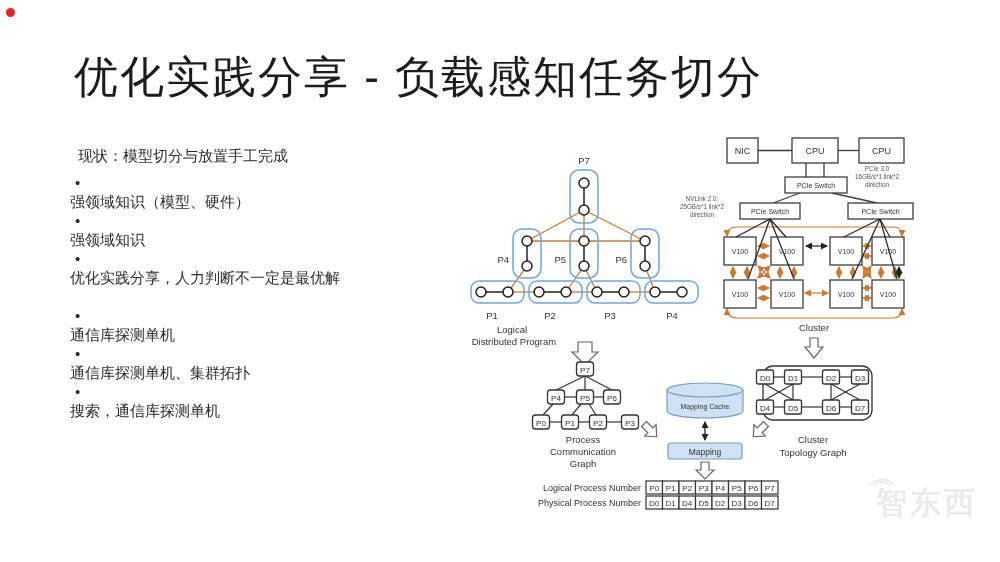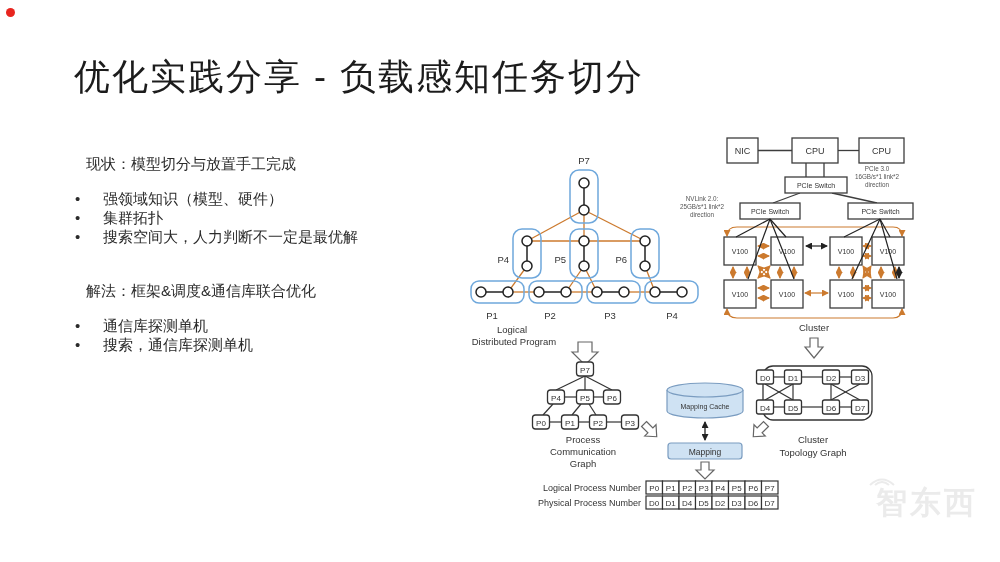--- a/index.html
+++ b/index.html
@@ -3,29 +3,29 @@
 <meta charset="utf-8">
 <style>
   html,body { margin:0; padding:0; }
   body {
     width:1000px; height:562px; position:relative; overflow:hidden;
     background:#ffffff; font-family:"Liberation Sans", sans-serif;
   }
   .red-dot { position:absolute; left:6px; top:8px; width:9px; height:9px;
     border-radius:50%; background:#e8251f; }
   .title {
-    position:absolute; left:74px; top:52px; font-size:36px; line-height:50px;
+    position:absolute; left:74px; top:52px; font-size:44px; line-height:50px;
     color:#1c1c1c; letter-spacing:2px; white-space:nowrap; font-weight:400;
   }
   .textblock {
     position:absolute; left:70px; top:138px; width:340px;
     font-size:15px; line-height:19px; color:#2b2b2b;
   }
-  .tb-heading { margin:16px; }
-  .bullet-row { display:flex; }
+  .tb-heading { margin:8px; }
+  .bullet-row { display:flex;flex-direction:column; }
   .bullet-row .glyph { width:33px; padding-left:5px; box-sizing:border-box; }
   .bullet-row .glyph::before { content:"•"; }
   .bullet-row .btxt { flex:1; }
   .block-gap { height:19px; }
   .diagram-svg { position:absolute; left:440px; top:130px; }
   .diagram-svg text { fill:#333; }
   .diagram-svg text.note { fill:#555; }
   .watermark {
     position:absolute; right:8px; top:474px; width:130px; text-align:center;
     color:#ebebeb; font-weight:bold; font-size:31px; letter-spacing:3px;
@@ -41,31 +41,34 @@
 <div class="title">优化实践分享 - 负载感知任务切分</div>
 
 <div class="textblock">
   <p class="tb-heading">现状：模型切分与放置手工完成</p>
   <div class="bullet-row">
       <span class="glyph"></span>
       <span class="btxt">强领域知识（模型、硬件）</span>
     </div>
   <div class="bullet-row">
       <span class="glyph"></span>
-      <span class="btxt">集群拓扑</span>
-    </div>
-  <div class="bullet-row">
-      <span class="glyph"></span>
-      <span class="btxt">搜索空间大，人力判断不一定是最优解</span>
+      <span class="btxt">强领域知识</span>
+    </div>
+  <div class="bullet-row">
+      <span class="glyph"></span>
+      <span class="btxt">优化实践分享，人力判断不一定是最优解</span>
     </div>
   <div class="block-gap"></div>
-  <p class="tb-heading">解法：框架&amp;调度&amp;通信库联合优化</p>
   <div class="bullet-row">
       <span class="glyph"></span>
       <span class="btxt">通信库探测单机</span>
+    </div>
+  <div class="bullet-row">
+      <span class="glyph"></span>
+      <span class="btxt">通信库探测单机、集群拓扑</span>
     </div>
   <div class="bullet-row">
       <span class="glyph"></span>
       <span class="btxt">搜索，通信库探测单机</span>
     </div>
 </div>
 
 <svg class="diagram-svg" width="560" height="400" viewBox="440 130 560 400">
   <defs>
     <marker id="ao" refX="6" refY="3.5" markerWidth="7" markerHeight="7" orient="auto-start-reverse" markerUnits="userSpaceOnUse">

